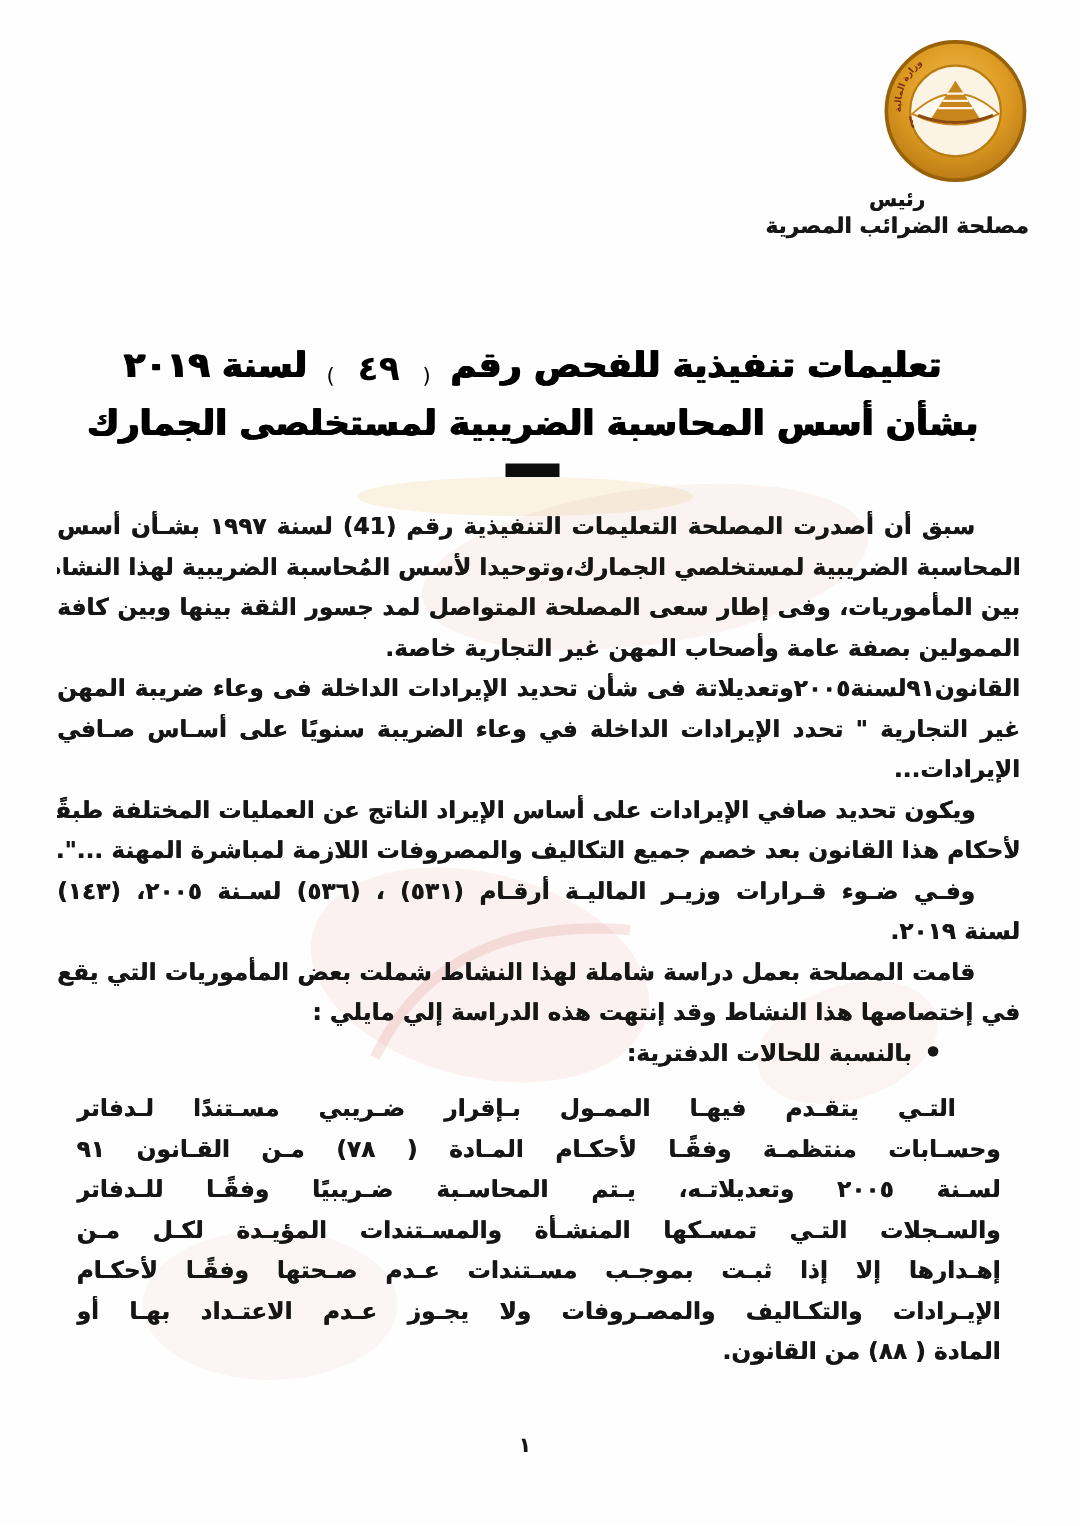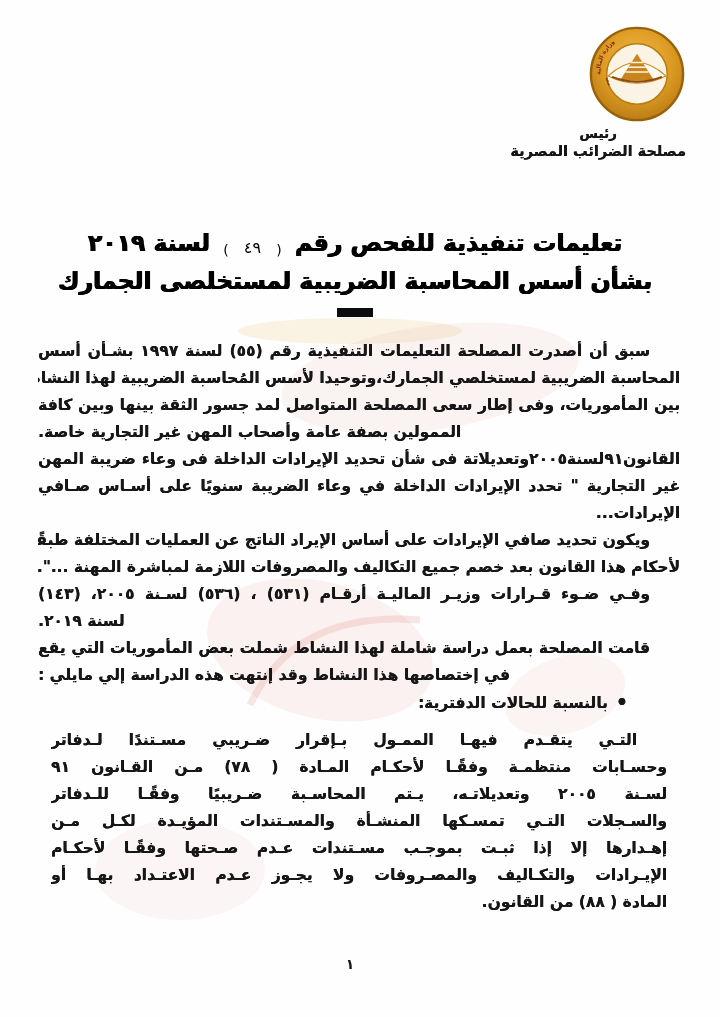--- a/index.html
+++ b/index.html
@@ -22,41 +22,41 @@
   .org-title{font-size:13.5px;}
   .org-name{font-size:14.5px;}
   
   .title-block{
     position:absolute;top:226px;left:50px;right:60px;
     text-align:center;font-weight:bold;color:#000;
     font-size:23.5px;line-height:35px;
     text-shadow:.7px 0 0 #000,-.4px 0 0 #000;
   }
   .title-number{
-    font-weight:400;font-size:16px;letter-spacing:3px;
+    font-weight:700;font-size:23px;letter-spacing:3px;
     text-shadow:none;position:relative;top:2px;margin:0 2px;
   }
   .title-paren{
     font-weight:400;font-size:14px;text-shadow:none;
     position:relative;top:4px;margin:0 5px;
   }
   .divider{
     width:36px;height:9px;background:#0c0c0c;margin:9px auto 0 auto;
   }
   
   .content{
     position:absolute;top:338px;left:38px;right:40px;
     font-size:15.5px;font-weight:bold;line-height:27px;
     text-shadow:.25px 0 0 #161616;
   }
   .para{margin:0;}
   .line{white-space:nowrap;overflow:hidden;}
   .line.fill{text-align:justify;text-align-last:justify;}
   .line.start{text-align:right;}
-  .line.center{text-align:left;}
+  .line.center{text-align:right;}
   .line.indent{padding-right:30px;}
   .bullet-row{padding-right:52px;}
   .bullet-dot{font-size:19px;line-height:27px;vertical-align:-1px;margin-left:8px;}
   .bullet-text{text-underline-offset:4px;margin-top:30px;}
   .para-narrow{margin:10px 13px 0 13px;}
   
   .page-number{
     position:absolute;top:956px;left:0;right:20px;
     text-align:center;font-size:14px;font-weight:bold;
   }
@@ -114,21 +114,21 @@
       <span class="title-paren">)</span>
       <span>لسنة ٢٠١٩</span>
     </div>
     <div>بشأن أسس المحاسبة الضريبية لمستخلصى الجمارك</div>
     <div class="divider"></div>
   </div>
 
   <div class="content">
 
     <div class="para">
-      <div class="line fill indent">سبق أن أصدرت المصلحة التعليمات التنفيذية رقم (٥٥) لسنة ١٩٩٧ بشـأن أسس</div>
+      <div class="line fill indent">سبق أن أصدرت المصلحة التعليمات التنفيذية رقم (41) لسنة ١٩٩٧ بشـأن أسس</div>
       <div class="line fill">المحاسبة الضريبية لمستخلصي الجمارك،وتوحيدا لأسس المُحاسبة الضريبية لهذا النشاط</div>
       <div class="line fill">بين المأموريات، وفى إطار سعى المصلحة المتواصل لمد جسور الثقة بينها وبين كافة</div>
       <div class="line center">الممولين بصفة عامة وأصحاب المهن غير التجارية خاصة.</div>
     </div>
 
     <div class="para">
       <div class="line fill">القانون٩١لسنة٢٠٠٥وتعديلاتة فى شأن تحديد الإيرادات الداخلة فى وعاء ضريبة المهن</div>
       <div class="line fill">غير التجارية " تحدد الإيرادات الداخلة في وعاء الضريبة سنويًا على أسـاس صـافي</div>
       <div class="line start">الإيرادات...</div>
     </div>

